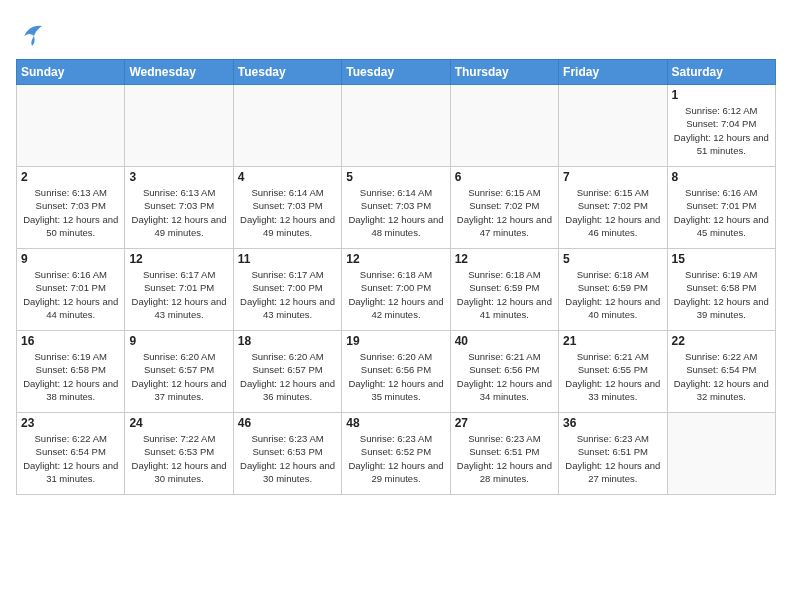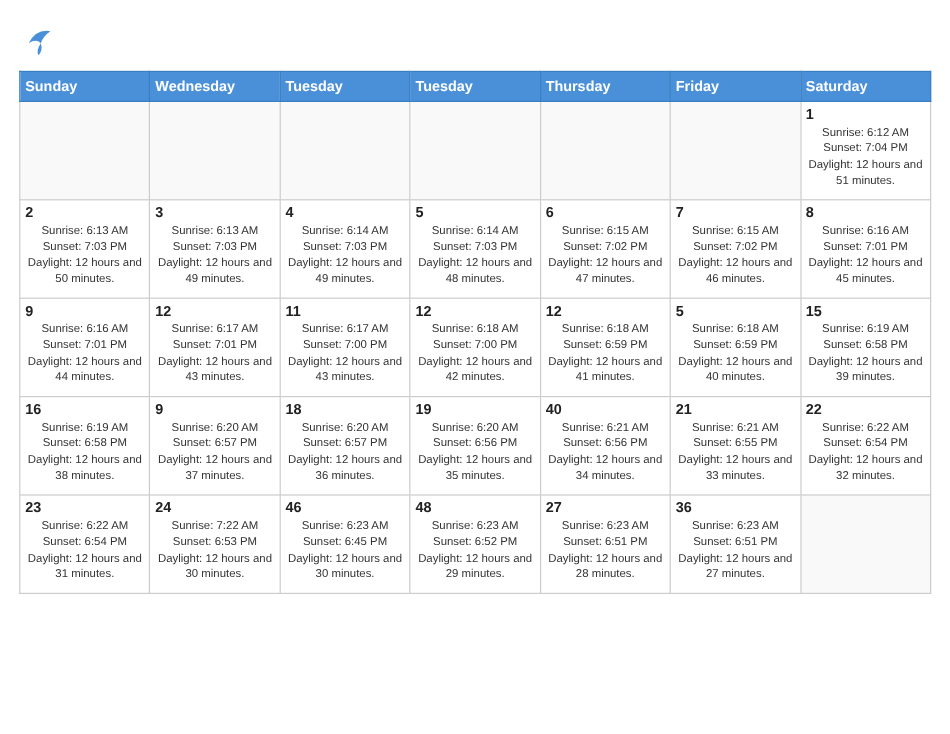--- a/index.html
+++ b/index.html
@@ -312,21 +312,21 @@
           <td>
             <span class="day-number">24</span>
             <div class="day-info">Sunrise: 7:22 AM
 Sunset: 6:53 PM
 Daylight: 12 hours
 and 30 minutes.</div>
           </td>
           <td>
             <span class="day-number">46</span>
             <div class="day-info">Sunrise: 6:23 AM
-Sunset: 6:45 PM
+Sunset: 6:53 PM
 Daylight: 12 hours
 and 30 minutes.</div>
           </td>
           <td>
             <span class="day-number">48</span>
             <div class="day-info">Sunrise: 6:23 AM
 Sunset: 6:52 PM
 Daylight: 12 hours
 and 29 minutes.</div>
           </td>

